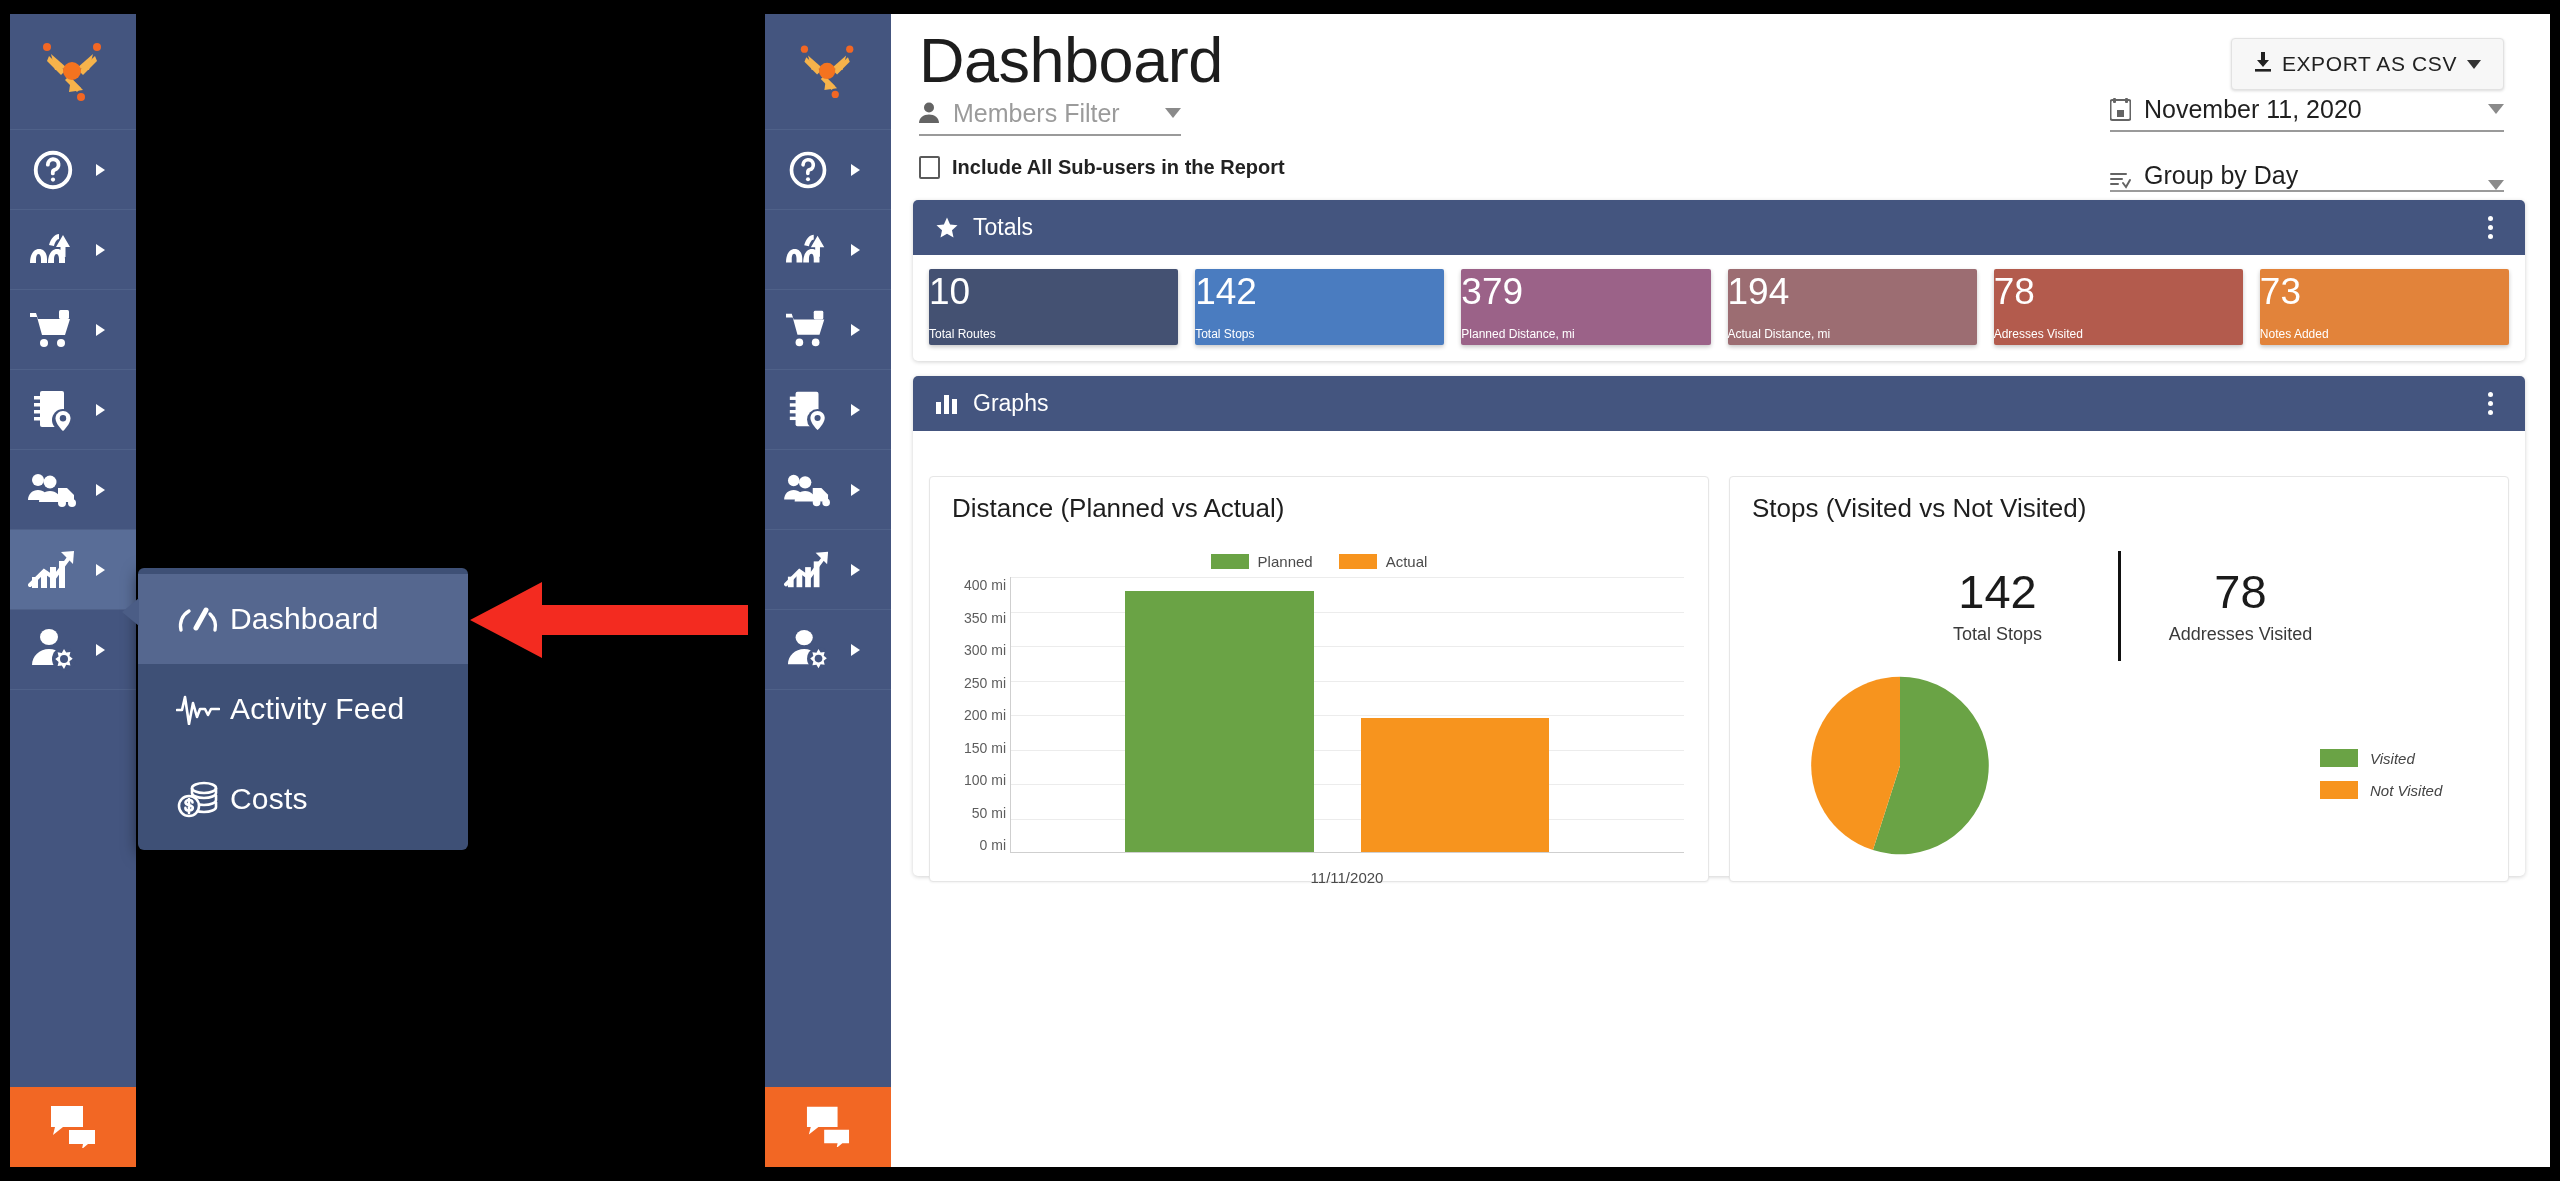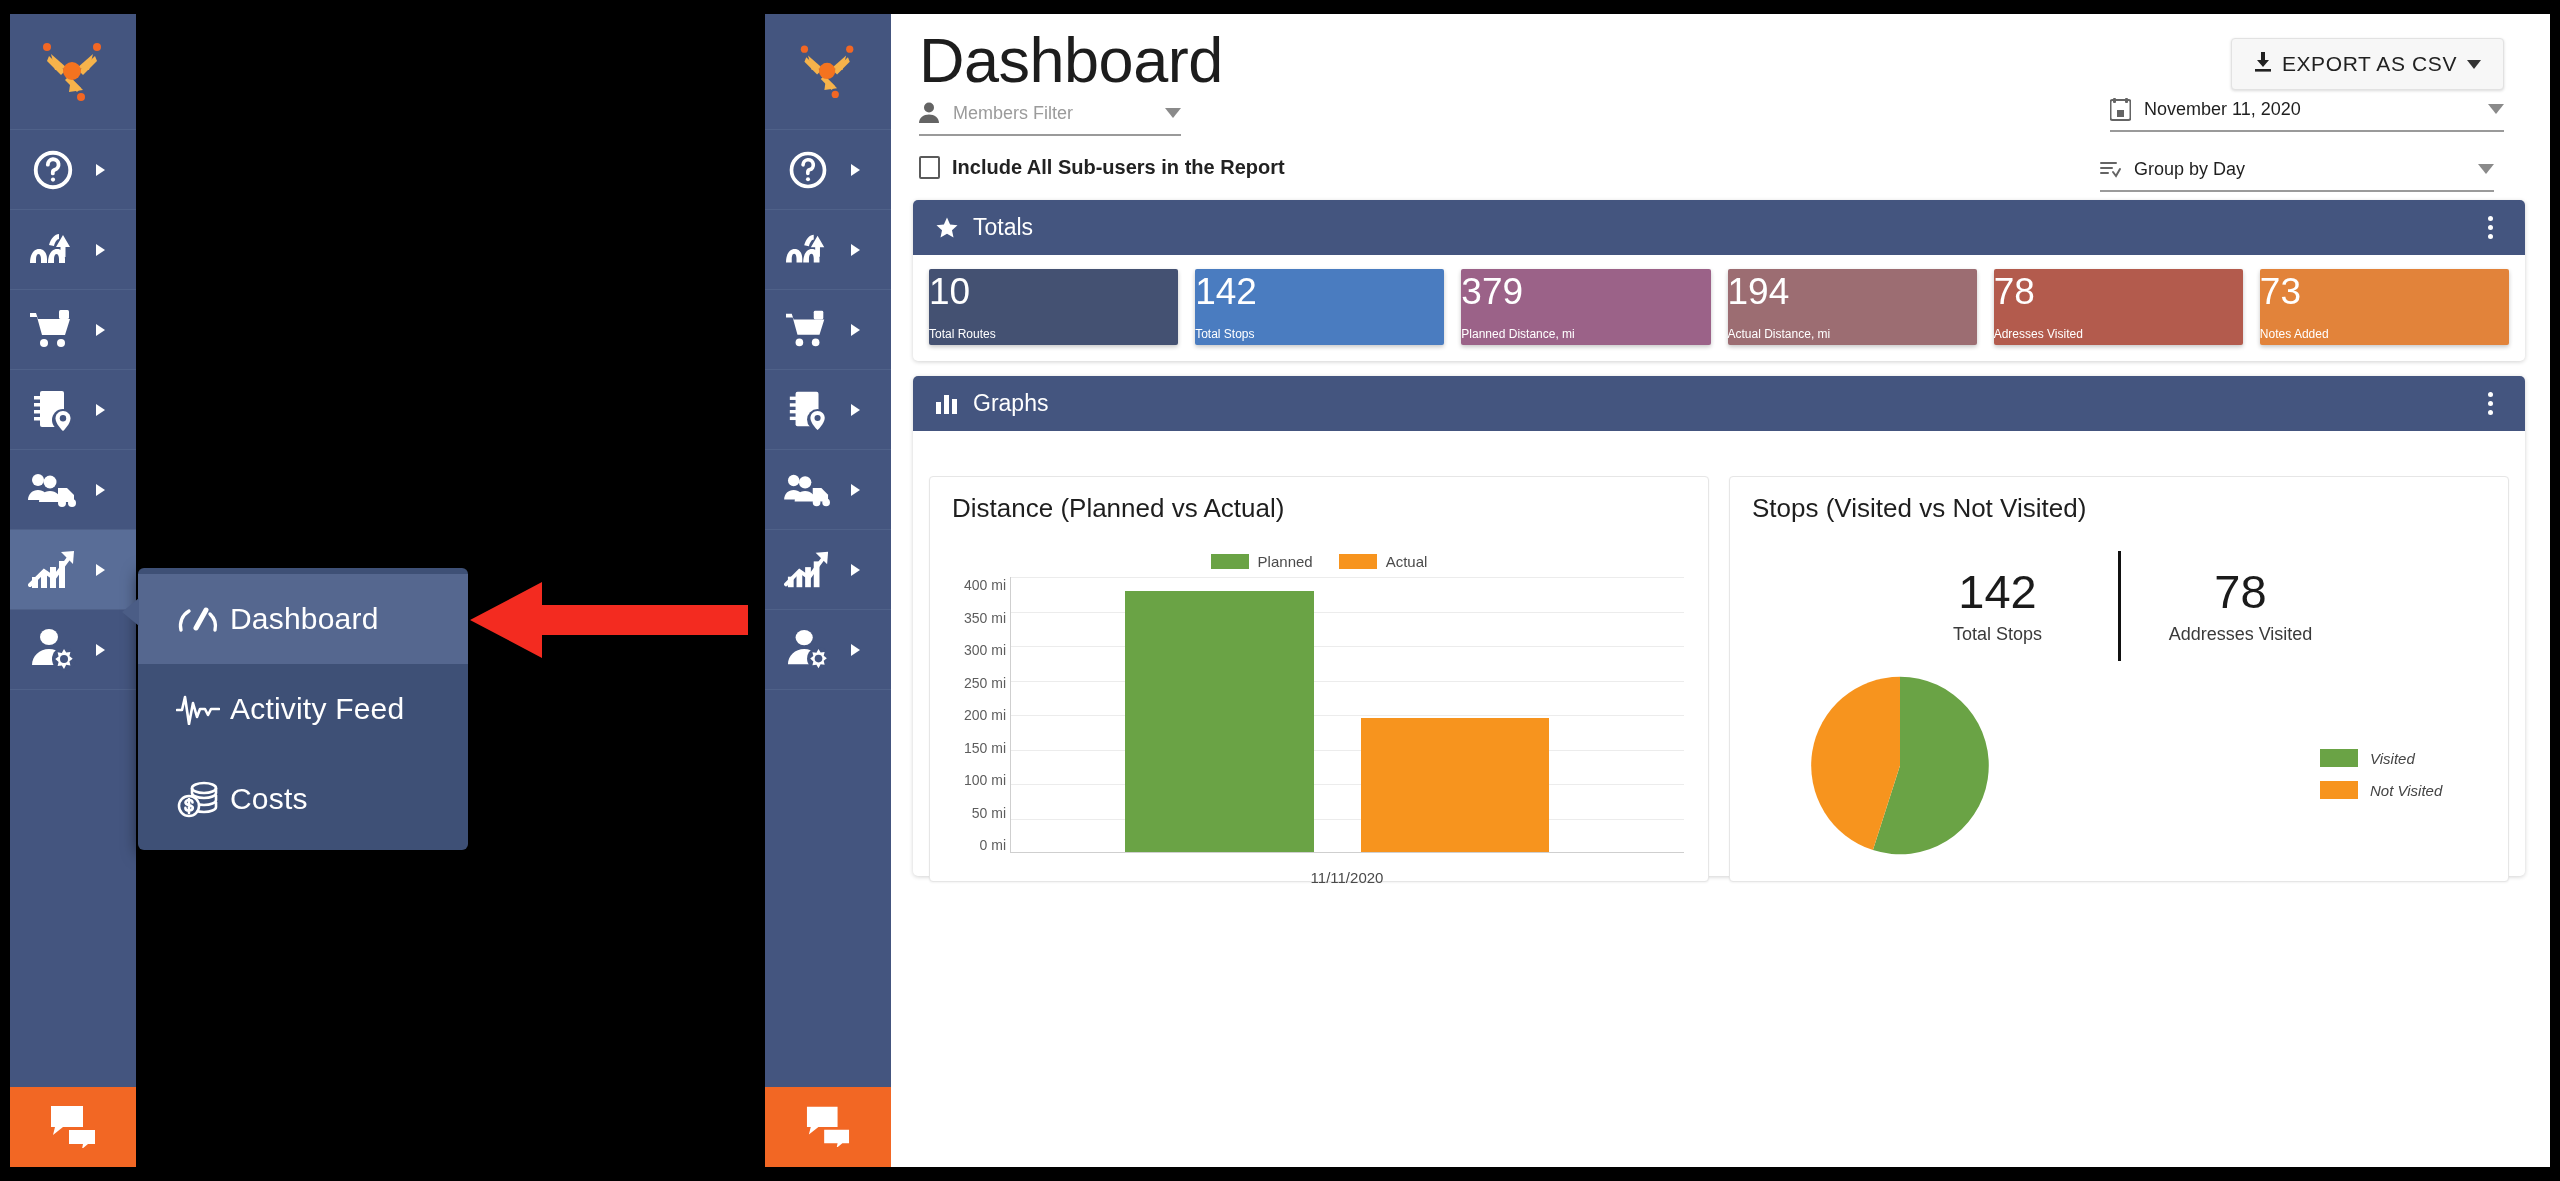--- a/index.html
+++ b/index.html
@@ -154,23 +154,23 @@
   
   .field {
     position: absolute;
     display: flex; align-items: center;
     border-bottom: 2px solid #9a9a9a;
     height: 44px;
     cursor: pointer;
   }
   #members-filter { left: 28px; top: 82px; width: 262px; }
   #date-filter    { right: 46px; top: 78px; width: 394px; }
-  #group-filter   { right: 56px; top: 138px; width: 394px; }
+  #group-filter   { right: 46px; top: 138px; width: 394px; align-items: flex-end; }
   .field .f-ico { width: 26px; display: flex; align-items: center; color: #646464; }
-  .field .f-text { flex: 1; padding-left: 8px; font-size: 18px; color: #1f1f1f; white-space: nowrap; }
+  .field .f-text { flex: 1; padding-left: 8px; font-size: 25px; color: #1f1f1f; white-space: nowrap; }
   .field .f-text.placeholder { color: #9b9b9b; }
 
   
   #subusers-row {
     position: absolute; left: 28px; top: 146px;
     display: flex; align-items: center; gap: 12px;
   }
   .cbox {
     width: 21px; height: 23px;
     border: 2px solid #5a5a5a; border-radius: 2px;

